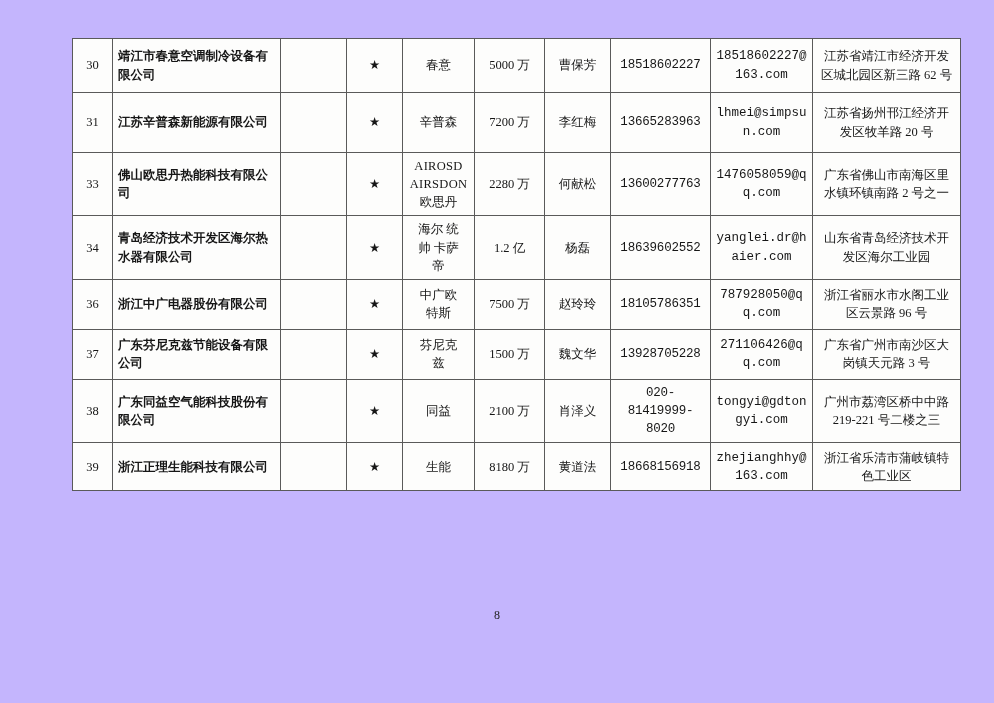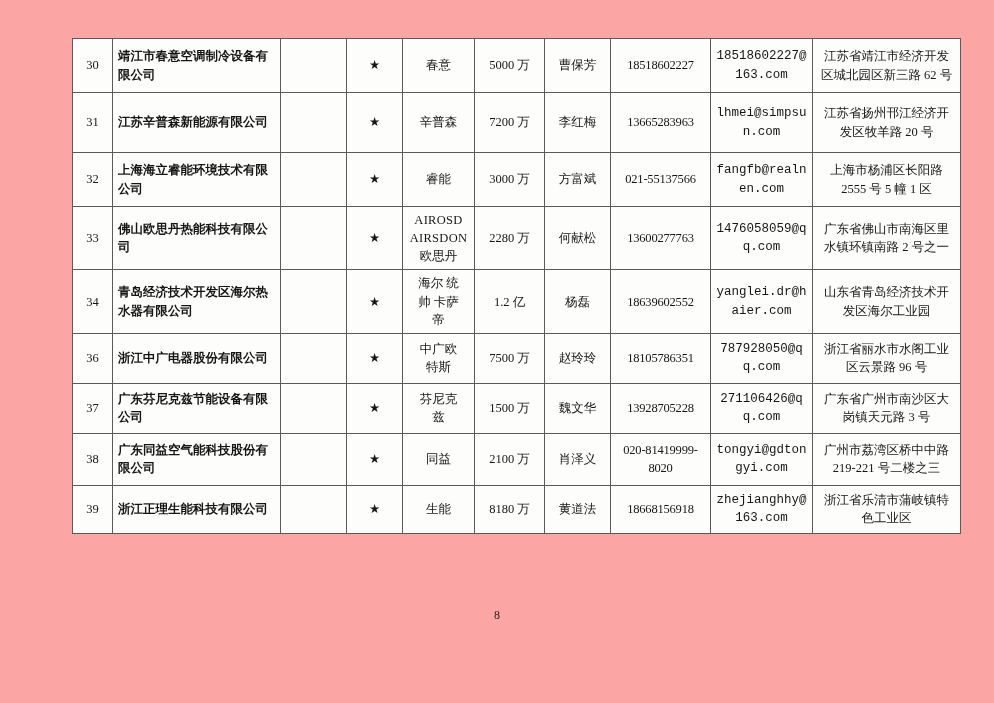--- a/index.html
+++ b/index.html
@@ -11,21 +11,21 @@
     height: 703px;
     background: #ffffff;
     font-family: "Liberation Serif", serif;
     color: #1a1a1a;
     overflow: hidden;
   }
   .page {
     position: relative;
     width: 994px;
     height: 703px;
-    background: #fca5a5;
+    background: #c4b5fd;
   }
   .scan-wrap {
     position: absolute;
     left: 72px;
     top: 38px;
     width: 866px;
   }
   table.doc-table {
     border-collapse: collapse;
     width: 866px;
@@ -52,21 +52,21 @@
   col.c-email    { width: 102px; }
   col.c-address  { width: 148px; }
 
   .idx   { text-align: center; font-size: 12.5px; }
   .company { text-align: left; font-weight: bold; }
   .blank  { }
   .star   { text-align: center; font-size: 13px; letter-spacing: 0; }
   .brand  { text-align: center; }
   .capital{ text-align: center; }
   .person { text-align: center; }
-  .phone  { text-align: center; font-family: Liberation Serif, serif; font-size: 11.5px; letter-spacing: -0.2px; }
+  .phone  { text-align: center; font-family: Liberation Mono, monospace; font-size: 11.5px; letter-spacing: -0.2px; }
   .email  { text-align: center; font-family: "Liberation Mono", monospace; font-size: 10.5px; line-height: 1.5; word-break: break-all; }
   .address{ text-align: center; }
 
   .brand-multi { line-height: 1.35; }
   .brand-latin { font-family: "Liberation Serif", serif; letter-spacing: 0.3px; }
 
   .page-number {
     position: absolute;
     left: 0;
     right: 0;
@@ -127,32 +127,20 @@
           <td class="blank"></td>
           <td class="star">★</td>
           <td class="brand">辛普森</td>
           <td class="capital">7200 万</td>
           <td class="person">李红梅</td>
           <td class="phone">13665283963</td>
           <td class="email">lhmei@simpsun.com</td>
           <td class="address">江苏省扬州邗江经济开发区牧羊路 20 号</td>
         </tr>
 
-        <tr style="height:54px;">
-          <td class="idx">32</td>
-          <td class="company">上海海立睿能环境技术有限公司</td>
-          <td class="blank"></td>
-          <td class="star">★</td>
-          <td class="brand">睿能</td>
-          <td class="capital">3000 万</td>
-          <td class="person">方富斌</td>
-          <td class="phone">021-55137566</td>
-          <td class="email">fangfb@realnen.com</td>
-          <td class="address">上海市杨浦区长阳路 2555 号 5 幢 1 区</td>
-        </tr>
 
         <tr style="height:62px;">
           <td class="idx">33</td>
           <td class="company">佛山欧思丹热能科技有限公司</td>
           <td class="blank"></td>
           <td class="star">★</td>
           <td class="brand brand-multi">
             <div class="brand-latin">AIROSD</div>
             <div class="brand-latin">AIRSDON</div>
             <div>欧思丹</div>

